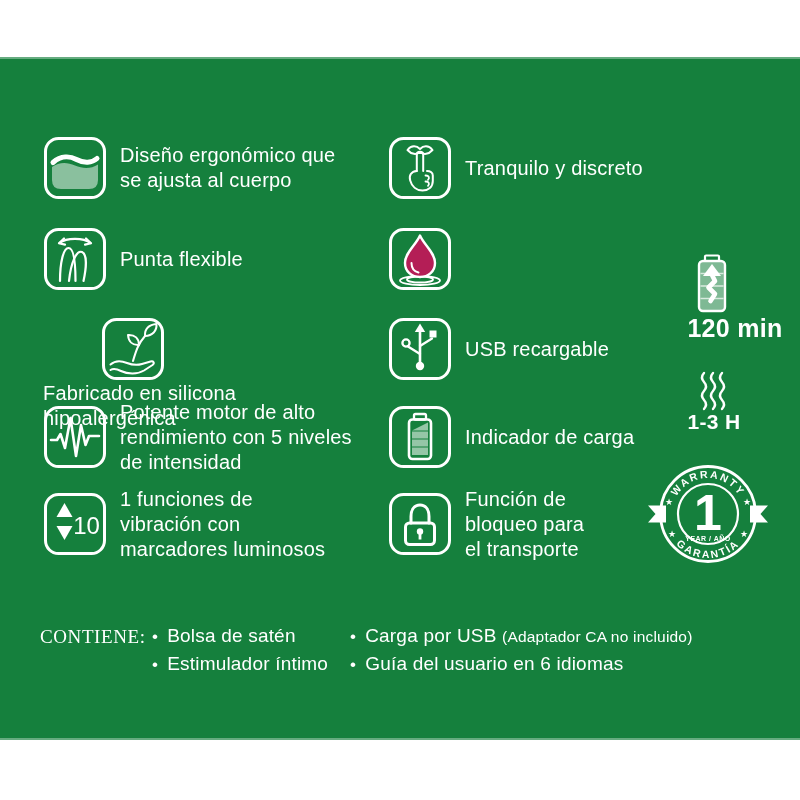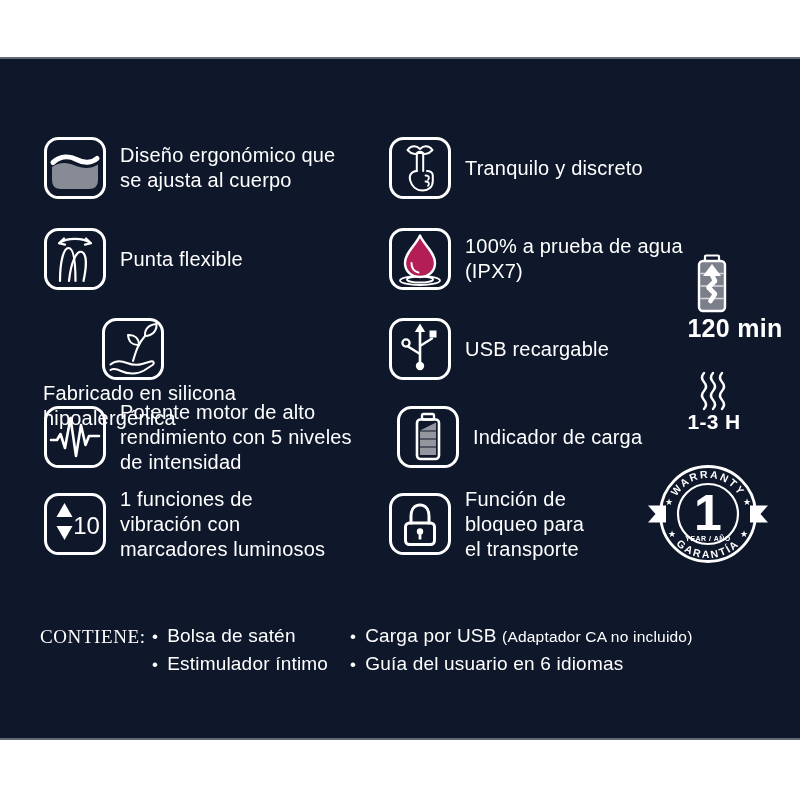--- a/index.html
+++ b/index.html
@@ -2,21 +2,21 @@
 <html><head>
 <meta charset="utf-8">
 <style>
   html,body{margin:0;padding:0;}
   body{
     width:800px;height:800px;position:relative;background:#ffffff;
     font-family:"Liberation Sans",sans-serif;color:#ffffff;overflow:hidden;
   }
   .panel{
     position:absolute;left:0;top:57px;width:800px;height:683px;
-    background:#0f172a;box-sizing:border-box;
+    background:#15803d;box-sizing:border-box;
     border-top:2px solid rgba(255,255,255,.35);
     border-bottom:2px solid rgba(255,255,255,.35);
   }
   .feature{position:absolute;display:flex;align-items:center;height:64px;}
   .ficon{width:64px;height:64px;flex:0 0 64px;margin-right:13px;}
   .ficon svg{display:block;}
   .ftext{
     font-size:20px;line-height:25px;white-space:pre-line;
     letter-spacing:.2px;font-weight:normal;
   }
@@ -126,41 +126,39 @@
   <div class="feature" style="left:388px;top:168px;">
     <div class="ficon">
       <svg width="64" height="64" viewBox="0 0 64 64">
         <rect x="2.5" y="2.5" width="59" height="59" rx="13" class="stroke" stroke-width="3"></rect>
         <ellipse cx="32" cy="53.5" rx="20" ry="4.5" class="stroke" stroke-width="1.8"></ellipse>
         <ellipse cx="32" cy="52.5" rx="13" ry="3" class="stroke" stroke-width="1.8"></ellipse>
         <path d="M32 8.5 C36 18 47 25.5 47 36 C47 44.5 40.5 50 32 50 C23.5 50 17 44.5 17 36 C17 25.5 28 18 32 8.5 Z" fill="#b41e56" stroke="#ffffff" stroke-width="2.4" stroke-linejoin="round"></path>
         <path d="M23.5 36 C23.5 41 26.5 44.5 30.5 45.5" class="stroke" stroke-width="2"></path>
       </svg>
     </div>
-    <div class="ftext">100% a prueba de agua
-(IPX7)</div>
   </div>
 
   <div class="feature" style="left:388px;top:258px;">
     <div class="ficon">
       <svg width="64" height="64" viewBox="0 0 64 64">
         <rect x="2.5" y="2.5" width="59" height="59" rx="13" class="stroke" stroke-width="3"></rect>
         <circle cx="32" cy="49" r="4.2" fill="#ffffff"></circle>
         <path d="M32 45 L32 13" class="stroke" stroke-width="2.6"></path>
         <polygon points="32,6.5 26.8,15 37.2,15" fill="#ffffff"></polygon>
         <path d="M32 37 L20 29.5" class="stroke" stroke-width="2.3"></path>
         <circle cx="18" cy="26" r="3.6" class="stroke" stroke-width="2.3"></circle>
         <path d="M32 29 L44 21.5" class="stroke" stroke-width="2.3"></path>
         <rect x="41.5" y="13.5" width="7" height="7" fill="#ffffff"></rect>
       </svg>
     </div>
     <div class="ftext">USB recargable</div>
   </div>
 
-  <div class="feature" style="left:396px;top:346px;">
+  <div class="feature" style="left:388px;top:346px;">
     <div class="ficon">
       <svg width="64" height="64" viewBox="0 0 64 64">
         <rect x="2.5" y="2.5" width="59" height="59" rx="13" class="stroke" stroke-width="3"></rect>
         <rect x="26" y="9" width="12" height="5.5" rx="1.5" class="stroke" stroke-width="2.3"></rect>
         <rect x="21" y="14.5" width="22" height="39.5" rx="3.5" class="stroke" stroke-width="2.6"></rect>
         <polygon points="24,25.5 40,17.5 40,25.5" fill="rgba(255,255,255,0.55)"></polygon>
         <rect x="24" y="26.5" width="16" height="7" fill="rgba(255,255,255,0.55)"></rect>
         <rect x="24" y="34.5" width="16" height="7" fill="rgba(255,255,255,0.55)"></rect>
         <rect x="24" y="42.5" width="16" height="7.5" fill="rgba(255,255,255,0.55)"></rect>
       </svg>

